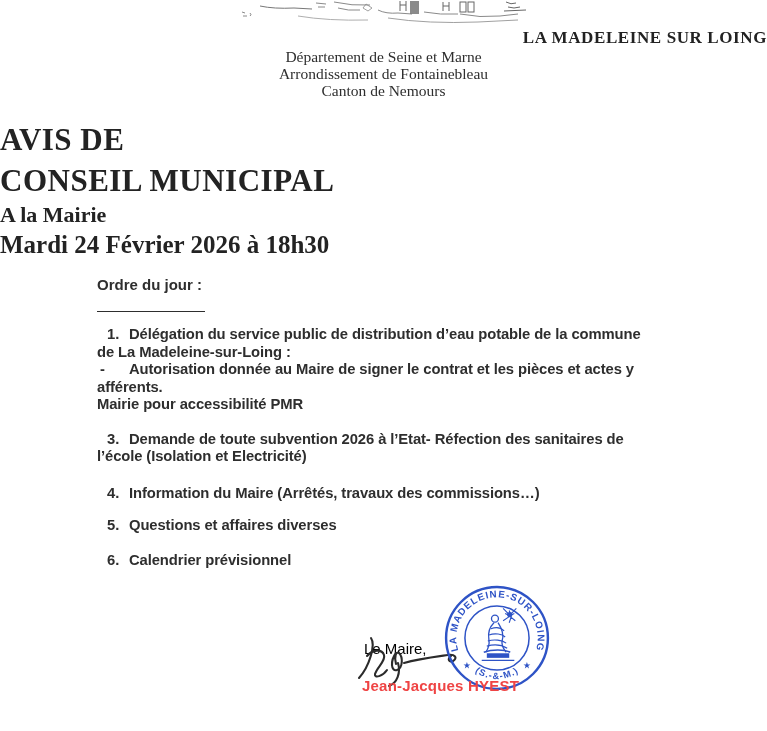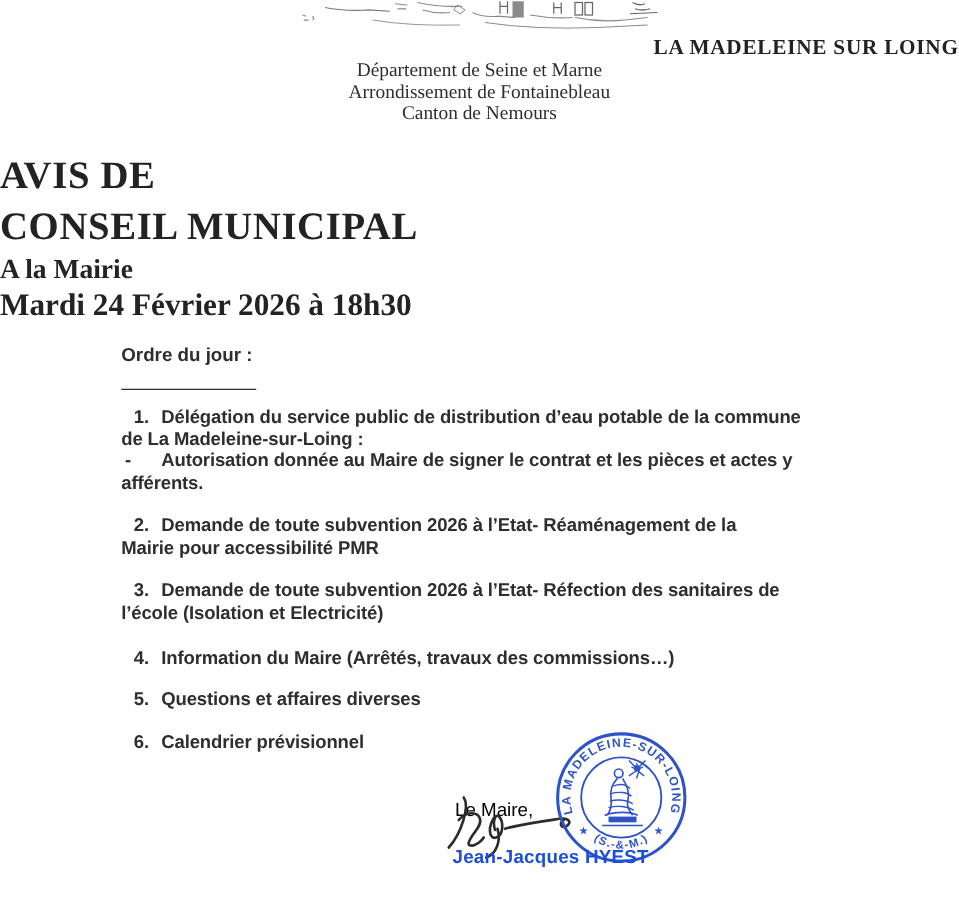--- a/index.html
+++ b/index.html
@@ -26,21 +26,21 @@
   .ln{font-size:14.8px;font-weight:bold;line-height:17.5px;letter-spacing:-.1px;white-space:nowrap;}
   .ln .mk{display:inline-block;}
   .ln.num .mk{margin-left:10px;width:22px;}
   .ln.dash .mk{margin-left:3px;width:29px;}
   .sp15{margin-top:15px;}
   .sp17{margin-top:17px;}
   .sp19{margin-top:19px;}
 
   
   .lemaire{top:640px;left:364px;font-size:15px;font-weight:normal;color:#000000;}
-  .mayorname{top:677px;left:362px;font-size:15px;font-weight:bold;color:#1d4ed8;letter-spacing:.2px;}
+  .mayorname{top:677px;left:362px;font-size:15px;font-weight:bold;color:#ef4444;letter-spacing:.2px;}
   .sig{top:633px;left:352px;}
   .stamp{top:582px;left:441px;}
   .stamp text{font-family:"Liberation Sans",sans-serif;font-weight:bold;}
 
   .sketch{top:0;left:238px;}
 </style>
 </head>
 <body>
 
 <svg class="abs sketch" width="294" height="27" viewBox="0 0 294 27">
@@ -78,21 +78,20 @@
   <div class="t-date">Mardi 24 Février 2026 à 18h30</div>
 </div>
 
 <div class="abs agenda">
   <span class="agenda-heading">Ordre du jour :</span>
   <div class="lines">
     <div class="ln num"><span class="mk">1.</span><span class="tx">Délégation du service public de distribution d’eau potable de la commune</span></div>
     <div class="ln cont"><span class="tx">de La Madeleine-sur-Loing :</span></div>
     <div class="ln dash"><span class="mk">-</span><span class="tx">Autorisation donnée au Maire de signer le contrat et les pièces et actes y</span></div>
     <div class="ln cont"><span class="tx">afférents.</span></div>
-    <div class="ln num sp17"><span class="mk">2.</span><span class="tx">Demande de toute subvention 2026 à l’Etat- Réaménagement de la</span></div>
     <div class="ln cont"><span class="tx">Mairie pour accessibilité PMR</span></div>
     <div class="ln num sp17"><span class="mk">3.</span><span class="tx">Demande de toute subvention 2026 à l’Etat- Réfection des sanitaires de</span></div>
     <div class="ln cont"><span class="tx">l’école (Isolation et Electricité)</span></div>
     <div class="ln num sp19"><span class="mk">4.</span><span class="tx">Information du Maire (Arrêtés, travaux des commissions…)</span></div>
     <div class="ln num sp15"><span class="mk">5.</span><span class="tx">Questions et affaires diverses</span></div>
     <div class="ln num sp17"><span class="mk">6.</span><span class="tx">Calendrier prévisionnel</span></div>
   </div>
 </div>
 
 <div class="abs lemaire">Le Maire,</div>

